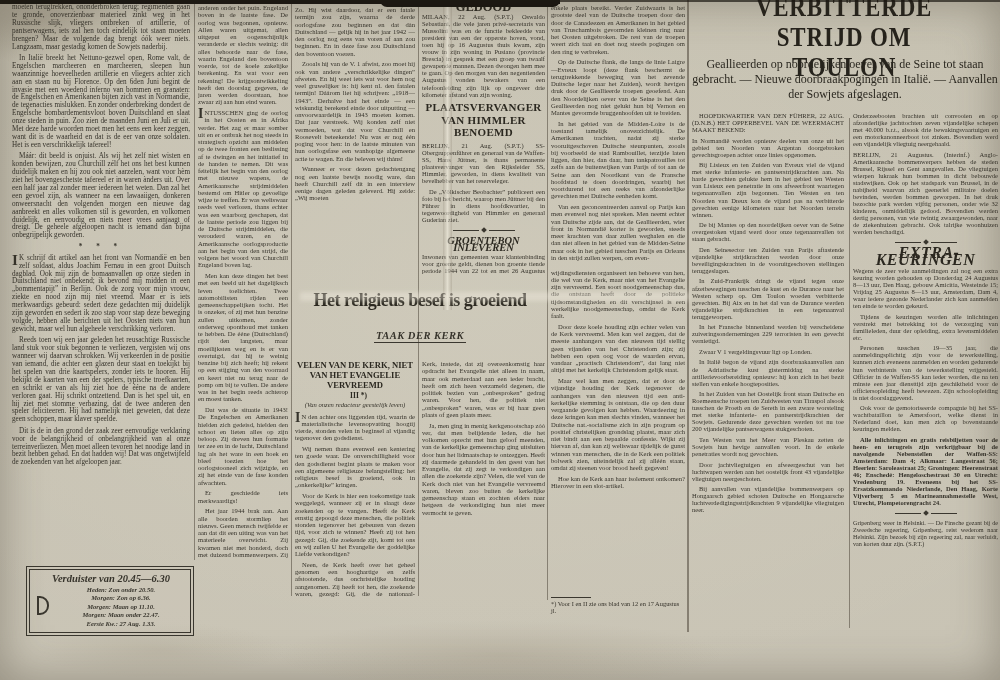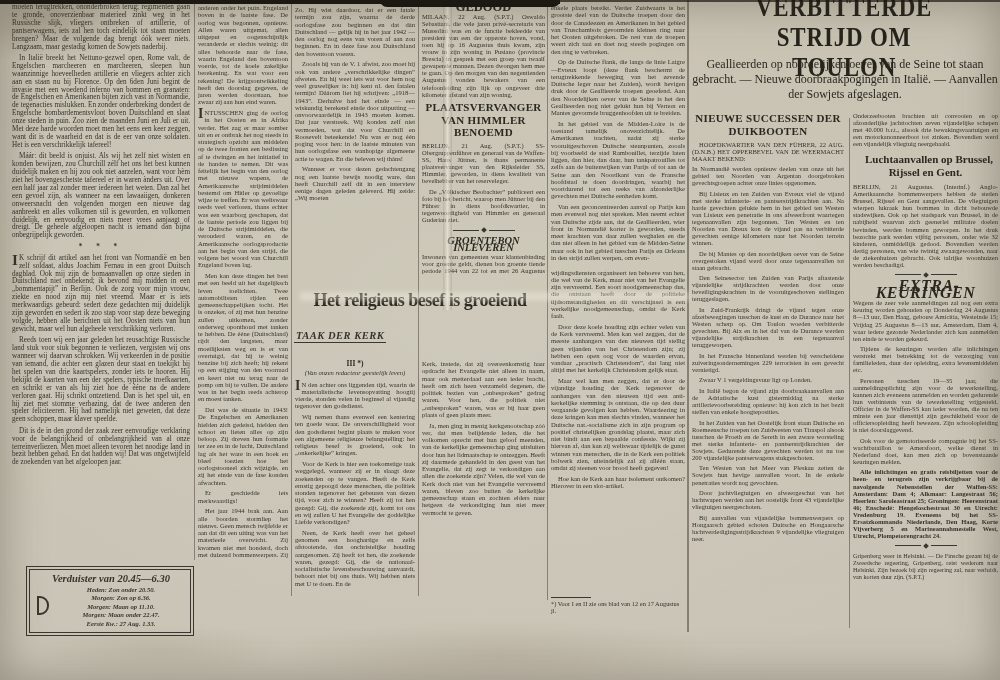--- a/index.html
+++ b/index.html
@@ -24,21 +24,21 @@
   p.drop{text-indent:0;}
   p.drop::first-letter{font-size:2.1em;float:left;line-height:.78;padding-right:1px;font-weight:bold;}
   .f72{font-size:7.2px;line-height:7.9px;}
   .f66{font-size:6.6px;line-height:7.25px;}
   .f65{font-size:6.5px;line-height:7.05px;}
   .hd{font-weight:bold;text-align:center;text-indent:0;color:#2b2820;}
   .hd-sm{font-size:11px;line-height:12.5px;letter-spacing:.3px;margin:3px 0 4px;}
   .orn{display:flex;align-items:center;justify-content:center;margin:5px 0;}
   .orn .l{width:26px;height:1px;background:#3a372f;}
   .orn .d{width:4px;height:4px;background:#3a372f;transform:rotate(45deg);margin:0 3px;}
-  .kicker{position:absolute;left:294px;top:277px;width:252px;text-align:left;z-index:6;margin-top:48px;}
+  .kicker{position:absolute;left:294px;top:277px;width:252px;text-align:center;z-index:6;margin-top:48px;}
   .kicker span{font-style:italic;font-weight:bold;font-size:10.5px;border-bottom:1px solid #3a372f;padding:0 2px 1px;letter-spacing:.5px;}
   .k-hl{position:absolute;left:294px;top:290px;width:252px;text-align:center;font-size:18px;line-height:20px;
      font-weight:bold;letter-spacing:-.5px;white-space:nowrap;color:#2b2820;z-index:6;}
   .k-sub{position:absolute;left:294px;top:313px;width:252px;text-align:center;font-weight:bold;font-size:9.5px;line-height:12.5px;color:#2e2b23;z-index:6;}
   .toulon{position:absolute;left:688px;top:-8px;width:312px;text-align:center;font-weight:bold;
      font-size:27px;line-height:30px;letter-spacing:1px;transform:scaleX(.85);color:#26231c;z-index:6;}
   .t-sub{position:absolute;left:690px;top:57px;width:310px;text-align:center;font-weight:normal;font-size:12px;line-height:15px;color:#2b2820;z-index:6;}
   .extra-hl{font-weight:bold;font-style:italic;text-align:center;font-size:16px;letter-spacing:.5px;margin:2px 0 3px;color:#2b2820;}
   .it-note{font-style:italic;text-align:center;font-size:7px;line-height:8.2px;margin:0 8px 4px;}
   .bold-p{font-weight:bold;}
@@ -152,20 +152,21 @@
   </div>
   <div class="footnote">
     <div class="rule"></div>
     <span>*) Voor I en II zie ons blad van 12 en 17 Augustus jl.</span>
   </div>
 
   <div class="kicker"><span>TAAK DER KERK</span></div>
   <div class="k-hl">Het religieus besef is groeiend</div>
 
   <div class="col f66" style="left:295px;top:360px;width:120px;height:238px;">
+    <p class="hd" style="font-size:8.6px;line-height:10px;margin:0 0 2px;">VELEN VAN DE KERK, NIET VAN HET EVANGELIE VERVREEMD</p>
     <p class="hd" style="font-size:7.5px;margin:0 0 2px;">III *)</p>
     <p style="text-align:center;text-indent:0;font-style:italic;margin:0 0 4px;">(Van onzen redacteur geestelijk leven)</p>
     <div>
         <p class="drop">IN den achter ons liggenden tijd, waarin de materialistische levensopvatting hoogtij vierde, stonden velen in beginsel al vijandig tegenover den godsdienst.</p>
         <p>Wij nemen thans evenwel een kentering ten goede waar. De onverschilligheid voor den godsdienst begint plaats te maken voor een algemeene religieuze belangstelling: het religieus besef is groeiend, ook in „onkerkelijke” kringen.</p>
         <p>Voor de Kerk is hier een toekomstige taak weggelegd, wanneer zij er in slaagt deze zoekenden op te vangen. Heeft de Kerk ernstig gepoogd deze menschen, die politiek stonden tegenover het gebeuren van dezen tijd, voor zich te winnen? Heeft zij tot hen gezegd: Gij, die zoekende zijt, komt tot ons en wij zullen U het Evangelie der goddelijke Liefde verkondigen?</p>
         <p>Neen, de Kerk heeft over het geheel genomen een hooghartige en zelfs afstootende, dus onchristelijke houding aangenomen. Zij heeft tot hen, die zoekende waren, gezegd: Gij, die de nationaal-socialistische levensbeschouwing aanvaardt, behoort niet bij ons thuis. Wij hebben niets met U te doen. En de</p>
       </div>
   </div>
   <div class="col f66" style="left:422px;top:360px;width:123px;height:238px;">
@@ -173,21 +174,20 @@
       <p>Ja, men ging in menig kerkgenootschap zóó ver, dat men belijdende leden, die het volkomen oprecht met hun geloof meenden, van de kerkelijke gemeenschap ging uitsluiten door hun het lidmaatschap te ontzeggen. Heeft zij daarmede gehandeld in den geest van het Evangelie, dat zij zegt te verkondigen aan allen die zoekende zijn? Velen, die wel van de Kerk doch niet van het Evangelie vervreemd waren, bleven zoo buiten de kerkelijke gemeenschap staan en zochten elders naar hetgeen de verkondiging hun niet meer vermocht te geven.</p>
     </div>
 
   <div class="toulon">
     <div>VERBITTERDE STRIJD OM</div>
     <div>TOULON</div>
   </div>
   <div class="t-sub">Geallieerden op noordelijken oever van de Seine tot staan gebracht. — Nieuwe doorbraakpogingen in Italië. — Aanvallen der Sowjets afgeslagen.</div>
 
   <div class="col f65" style="left:692px;top:112px;width:152px;height:518px;">
-    <p class="hd hd-sm">NIEUWE SUCCESSEN DER DUIKBOOTEN</p>
     <p class="dateline" style="text-indent:7px;">HOOFDKWARTIER VAN DEN FÜHRER, 22 Aug. (D.N.B.) Het opperbevel van de weermacht maakt bekend:</p>
     <div>
         <p>In Normandië werden opnieuw deelen van onze uit het gebied ten Noorden van Argentan doorgebroken gevechtsgroepen achter onze linies opgenomen.</p>
         <p>Bij Lisieux en ten Zuiden van Evreux viel de vijand met sterke infanterie- en pantserstrijdkrachten aan. Na harde gevechten gelukte hem in het gebied ten Westen van Lisieux een penetratie in ons afweerfront waartegen tegenaanvallen zijn begonnen. Ten Westen en ten Noorden van Dreux kon de vijand pas na verbitterde gevechten eenige kilometers naar het Noorden terrein winnen.</p>
         <p>De bij Mantes op den noordelijken oever van de Seine overgestoken vijand werd door onze tegenaanvallen tot staan gebracht.</p>
         <p>Den Seinesector ten Zuiden van Parijs aftastende vijandelijke strijdkrachten werden door onze beveiligingskrachten in de vooruitgeschoven stellingen teruggeslagen.</p>
         <p>In Zuid-Frankrijk dringt de vijand tegen onze afzetbewegingen tusschen de kust en de Durance naar het Westen scherp op. Om Toulon woeden verbitterde gevechten. Bij Aix en in het dal van de Durance werden vijandelijke strijdkrachten in een tegenaanval teruggeworpen.</p>
         <p>In het Fransche binnenland werden bij verscheidene zuiveringsondernemingen 229 terroristen in een gevecht vernietigd.</p>
         <p>Zwaar V 1 vergeldingsvuur ligt op Londen.</p>
         <p>In Italië begon de vijand zijn doorbraakaanvallen aan de Adriatische kust gistermiddag na sterke artillerievoorbereiding opnieuw: hij kon zich in het bezit stellen van enkele hoogteposities.</p>
@@ -195,21 +195,20 @@
         <p>Ten Westen van het Meer van Pleskau zetten de Sowjets hun hevige aanvallen voort. In de enkele penetraties wordt nog gevochten.</p>
         <p>Door jachtvliegtuigen en afweergeschut van het luchtwapen werden aan het oostelijk front 43 vijandelijke vliegtuigen neergeschoten.</p>
         <p>Bij aanvallen van vijandelijke bommenwerpers op Hongaarsch gebied schoten Duitsche en Hongaarsche luchtverdedigingsstrijdkrachten 9 vijandelijke vliegtuigen neer.</p>
       </div>
   </div>
 
   <div class="col f65" style="left:853px;top:112px;width:145px;">
     <div>
         <p>Onderzeebooten brachten uit convooien en op afzonderlijke jachttochten zeven vijandelijke schepen met 40.000 b.r.t., alsook drie bewakingsvaartuigen en een motorkanonneerboot tot zinken. Bovendien werd een vijandelijk vliegtuig neergehaald.</p>
       </div>
-    <p class="hd" style="font-size:11px;line-height:13px;margin:6px 4px 4px;">Luchtaanvallen op Brussel, Rijssel en Gent.</p>
     <div>
         <p>BERLIJN, 21 Augustus. (Interinf.) Anglo-Amerikaansche bommenwerpers hebben de steden Brussel, Rijssel en Gent aangevallen. De vliegtuigen wierpen lukraak hun bommen in dicht bebouwde stadswijken. Ook op het stadspark van Brussel, in de nabijheid waarvan zich geenerlei militaire doelen bevinden, werden bommen geworpen. In het druk bezochte park werden vijftig personen, onder wie 32 kinderen, onmiddellijk gedood. Bovendien werden dertig personen, van wie twintig zwaargewonden, naar de ziekenhuizen gebracht. Ook talrijke woonhuizen werden beschadigd.</p>
       </div>
     <div class="orn">
         <span class="l"></span>
         <span class="d"></span>
         <span class="l"></span>
       </div>
     <p class="extra-hl">EXTRA-KEURINGEN</p>
     <div>

